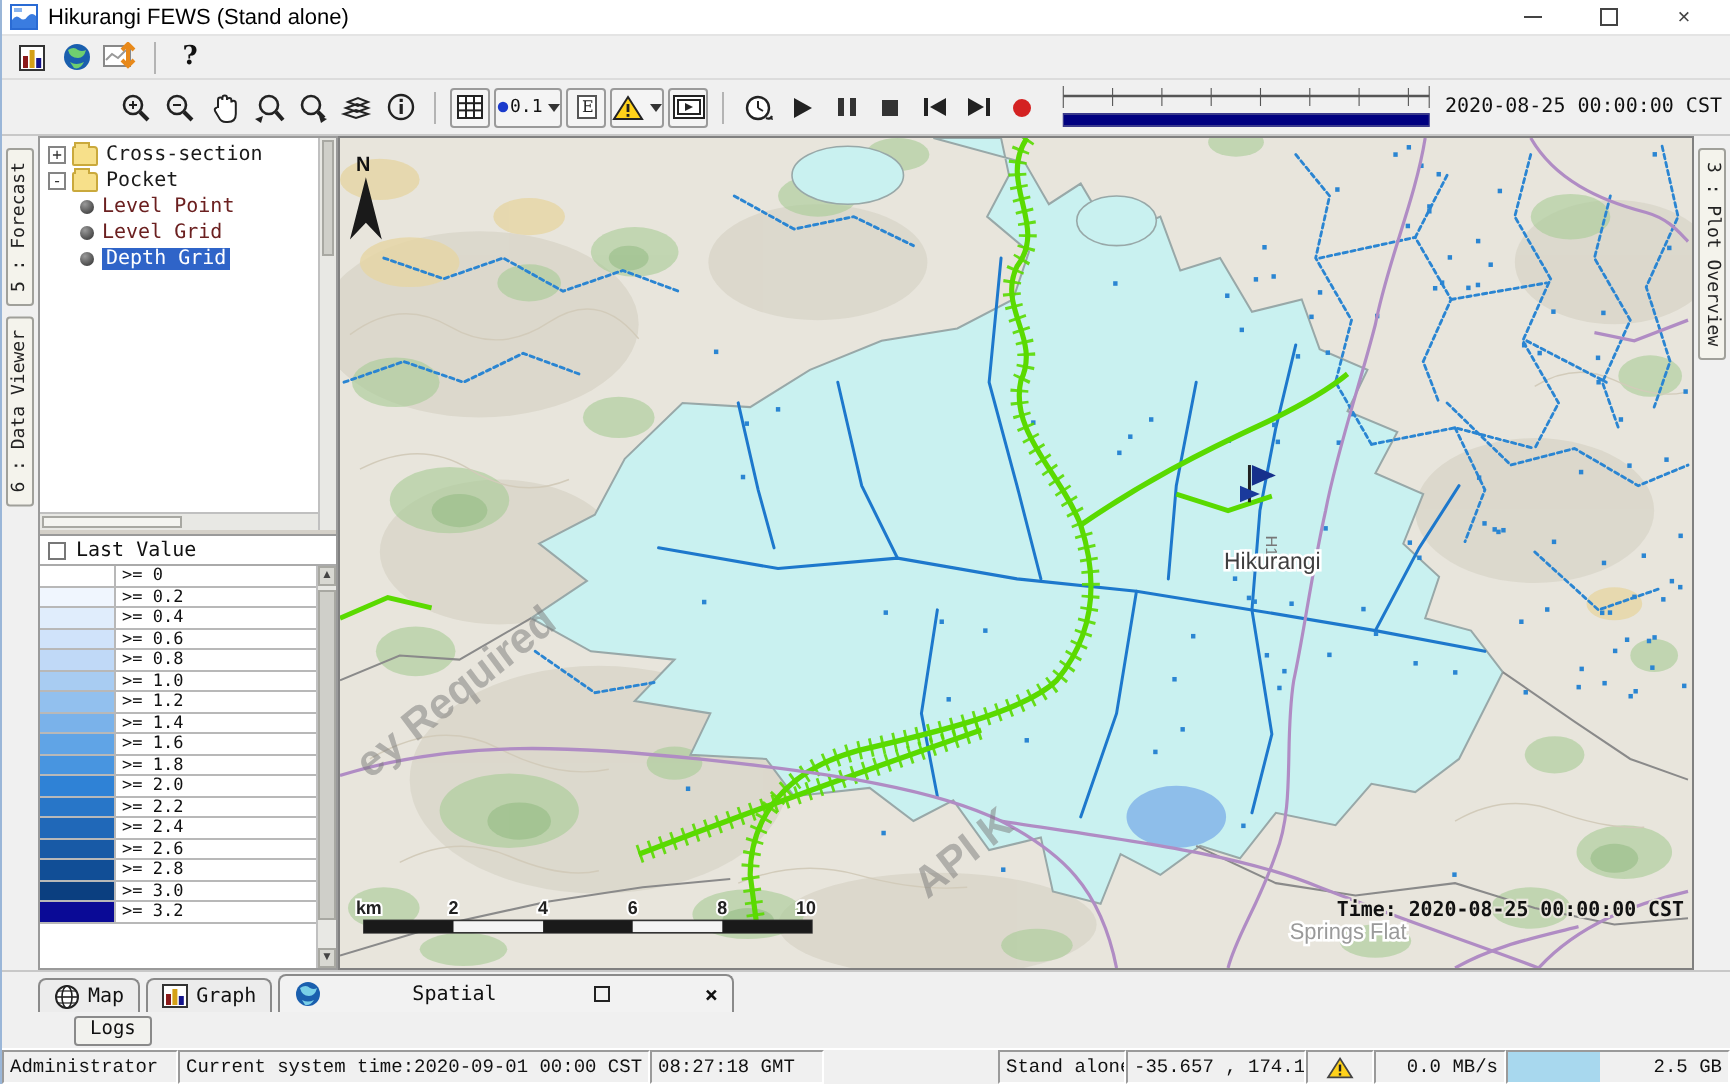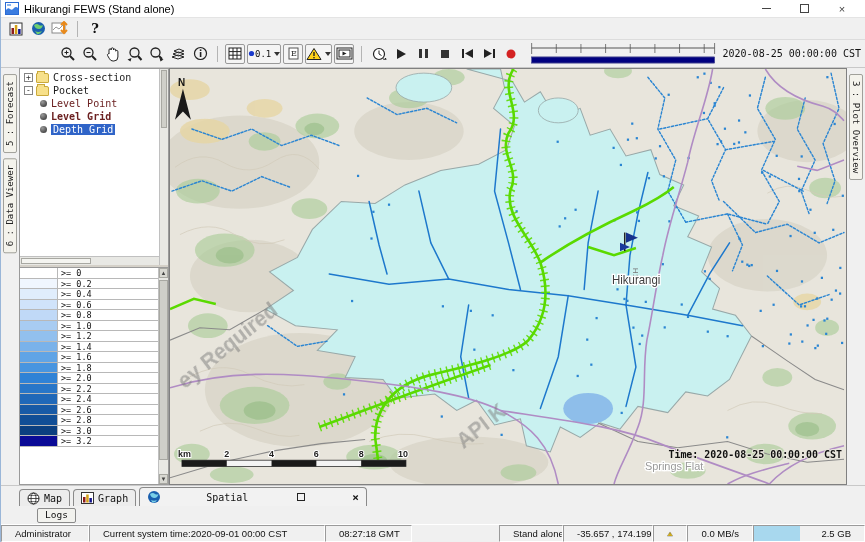--- a/index.html
+++ b/index.html
@@ -81,21 +81,21 @@
   .doc-tab.active { height:19px; background:#f2f2f2;gap:45px; }
   .tab-maxi { width:8px; height:8px; border:1.5px solid #222; display:inline-block; margin-left:4px; }
   .tab-close { font-weight:bold; font-size:11px; margin-left:2px; }
 
   
   .logs-row { height:18px; background:#f0f0f0; display:flex; align-items:center; padding-left:36px; }
   .logs-btn { height:15px; padding:0 7px; background:#f2f2ee; border:1px solid #8a8a8a; border-radius:2px; font-family:"DejaVu Sans Mono", monospace; font-size:9.5px; }
 
   
   .statusbar { height:18px; display:flex; background:#f0f0f0; border-top:1px solid #fff; }
-  .sb-cell { border:1px solid; border-color:#9a9a9a #ffffff #ffffff #9a9a9a; font-family:Liberation Sans, sans-serif; font-size:9.5px; display:flex; align-items:center; padding:0 13px; white-space:nowrap; overflow:hidden; }
+  .sb-cell { border:1px solid; border-color:#9a9a9a #ffffff #ffffff #9a9a9a; font-family:Liberation Mono, monospace; font-size:9.5px; display:flex; align-items:center; padding:0 3px; white-space:nowrap; overflow:hidden; }
   .sb-user { width:88px; }
   .sb-sys { width:236px; }
   .sb-gmt { width:87px;text-align:right; }
   .sb-local { width:87px;margin-top:48px; }
   .sb-mode { width:64px; }
   .sb-coord { width:90px; }
   .sb-warn { width:34px; justify-content:center; }
   .sb-speed { width:66px; justify-content:flex-end; }
   .sb-mem { flex:1; justify-content:flex-end; background:linear-gradient(to right,#a8d8ee 0 42%,#f0f0f0 42%); }
 </style>
@@ -321,36 +321,40 @@
               <span class="tree-label" style="color: rgb(26, 26, 26);">Pocket</span>
             </div>
             <div class="tree-row">
               <span class="leaf-indent"></span>
               <span class="bullet"></span>
               <span class="tree-label" style="color: rgb(107, 32, 32);">Level Point</span>
             </div>
             <div class="tree-row">
               <span class="leaf-indent"></span>
               <span class="bullet"></span>
-              <span class="tree-label" style="color: rgb(107, 32, 32); font-weight: bold;">Level Grid</span>
+              <span class="tree-label" style="color: rgb(107, 32, 32);">Level Grid</span>
             </div>
             <div class="tree-row">
               <span class="leaf-indent"></span>
               <span class="bullet"></span>
               <span class="tree-label selected" style="color: rgb(255, 255, 255);">Depth Grid</span>
             </div>
           </div>
         <div class="vscroll">
             <div class="thumb"></div>
           </div>
         <div class="hscroll">
             <div class="thumb"></div>
           </div>
       </div>
       <div class="legend-panel">
+        <div class="legend-header">
+          <span class="chk"></span>
+          <span class="legend-title">Last Value</span>
+        </div>
         <div class="legend-body">
           <div class="legend-rows">
               <div class="legend-row">
                 <span class="legend-swatch" style="background: rgb(255, 255, 255);"></span>
                 <span class="legend-label">&gt;= 0</span>
               </div>
               <div class="legend-row">
                 <span class="legend-swatch" style="background: rgb(240, 246, 254);"></span>
                 <span class="legend-label">&gt;= 0.2</span>
               </div>

